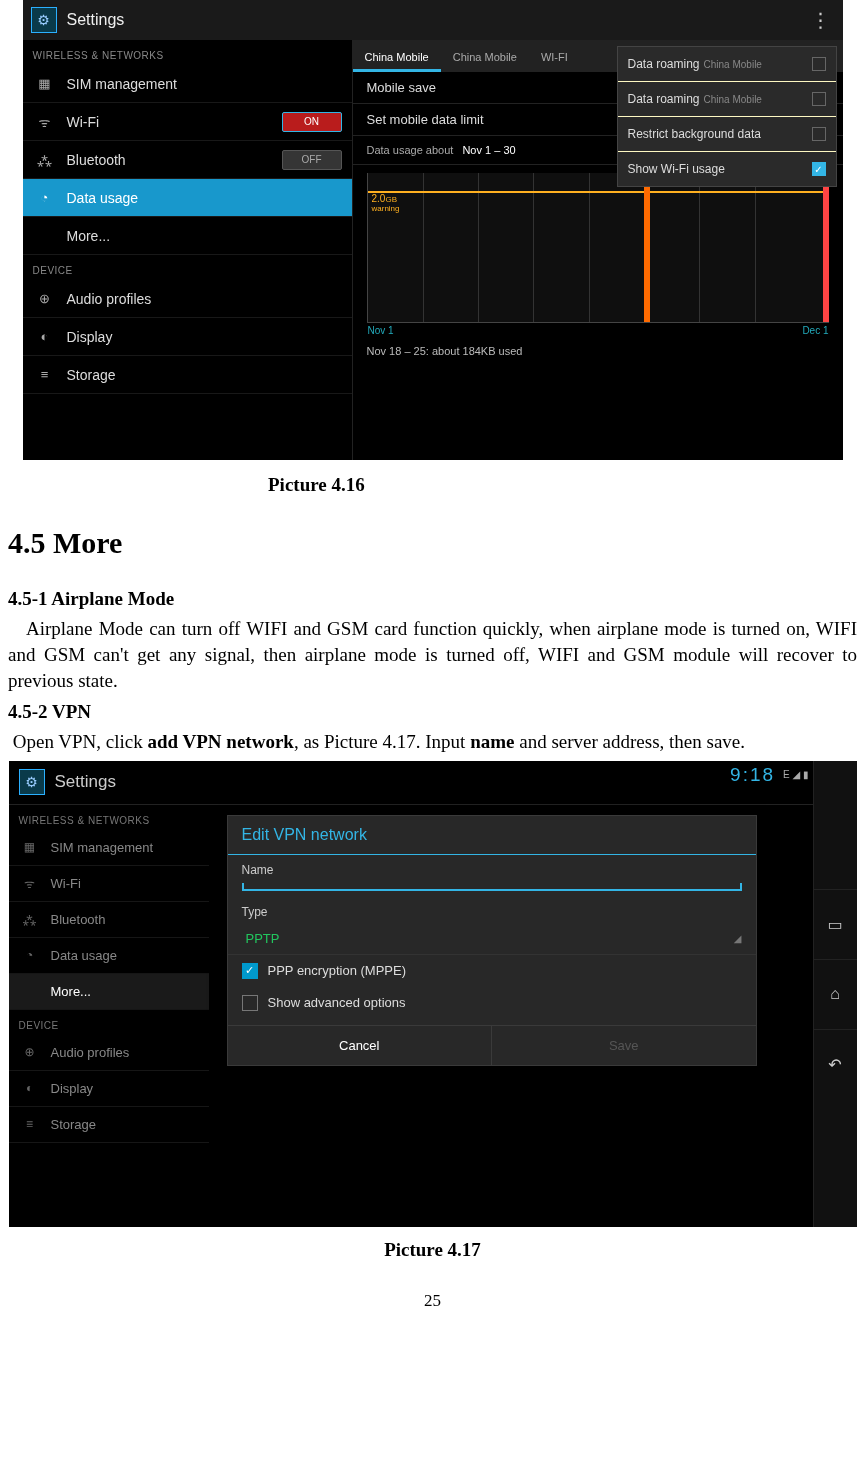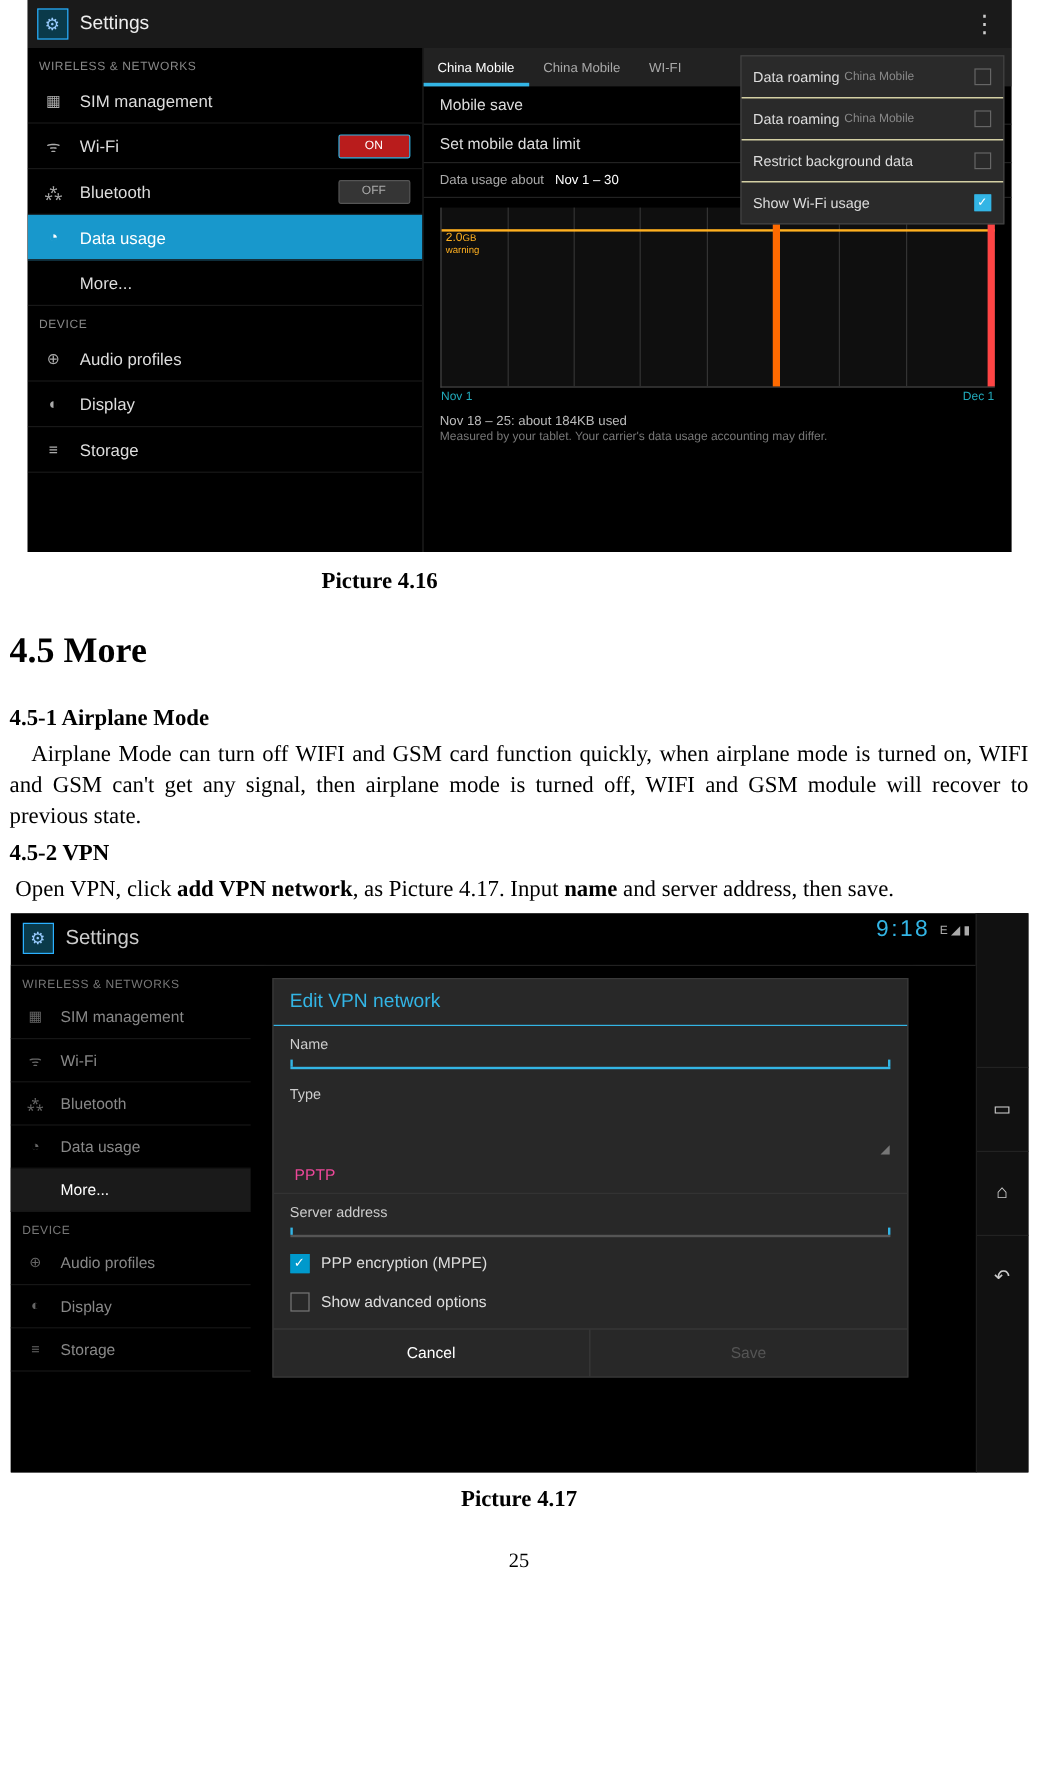--- a/index.html
+++ b/index.html
@@ -267,21 +267,21 @@
     position:absolute; bottom:0;
     width:2px; height:6px; background:#33b5e5;
   }
   .s2-input::before { left:0;}
   .s2-input::after { right:0;}
   .s2-select {
     padding: 8px 14px;
     display:flex; align-items:center;
     border-bottom: 1px solid #333;
   }
-  .s2-select .val { color:#ec4899; font-size:13px; padding-left: 4px; margin-top: 40px;}
+  .s2-select .val { color:#22c55e; font-size:13px; padding-left: 4px;}
   .s2-select .tri { margin-left:auto; color:#777; font-size:10px;}
   .s2-chk-row {
     display:flex; align-items:center;
     padding: 8px 14px;
   }
   .s2-chk {
     width:16px; height:16px;
     border:1px solid #777;
     margin-right:10px;
     display:flex; align-items:center; justify-content:center;
@@ -383,21 +383,20 @@
           <span>2.0</span><span style="font-size:8px;">GB</span>
           <div style="font-size:8px;color:#ffb020;">warning</div>
         </div>
         <div class="s1-bar" style="left:60%; right:auto;"></div>
         <div class="s1-bar" style="right:0; left:auto; background:#ff4444;"></div>
         <div class="s1-axislabel" style="left:0">Nov 1</div>
         <div class="s1-axislabel" style="right:0">Dec 1</div>
       </div>
 
       <div class="s1-summary">Nov 18 – 25: about 184KB used</div>
-      <div class="s1-summary2">Measured by your tablet. Your carrier's data usage accounting may differ.</div>
     </div>
 
     <div class="s1-pop">
       <div class="s1-pop-item">
         <span>Data roaming</span>
         <span class="s1-pop-sub">China Mobile</span>
         <span class="s1-check"></span>
       </div>
       <div class="s1-pop-item">
         <span>Data roaming</span>
@@ -489,24 +488,20 @@
           </div>
 
           <div class="s2-field" style="padding-bottom:0;">
             <div class="s2-label">Type</div>
           </div>
           <div class="s2-select">
             <span class="val">PPTP</span>
             <span class="tri">◢</span>
           </div>
 
-          <div class="s2-field">
-            <div class="s2-label">Server address</div>
-            <div class="s2-input" style="border-bottom-color:#555;"></div>
-          </div>
 
           <div class="s2-chk-row">
             <div class="s2-chk on">✓</div>
             <span>PPP encryption (MPPE)</span>
           </div>
           <div class="s2-chk-row">
             <div class="s2-chk"></div>
             <span>Show advanced options</span>
           </div>
 

